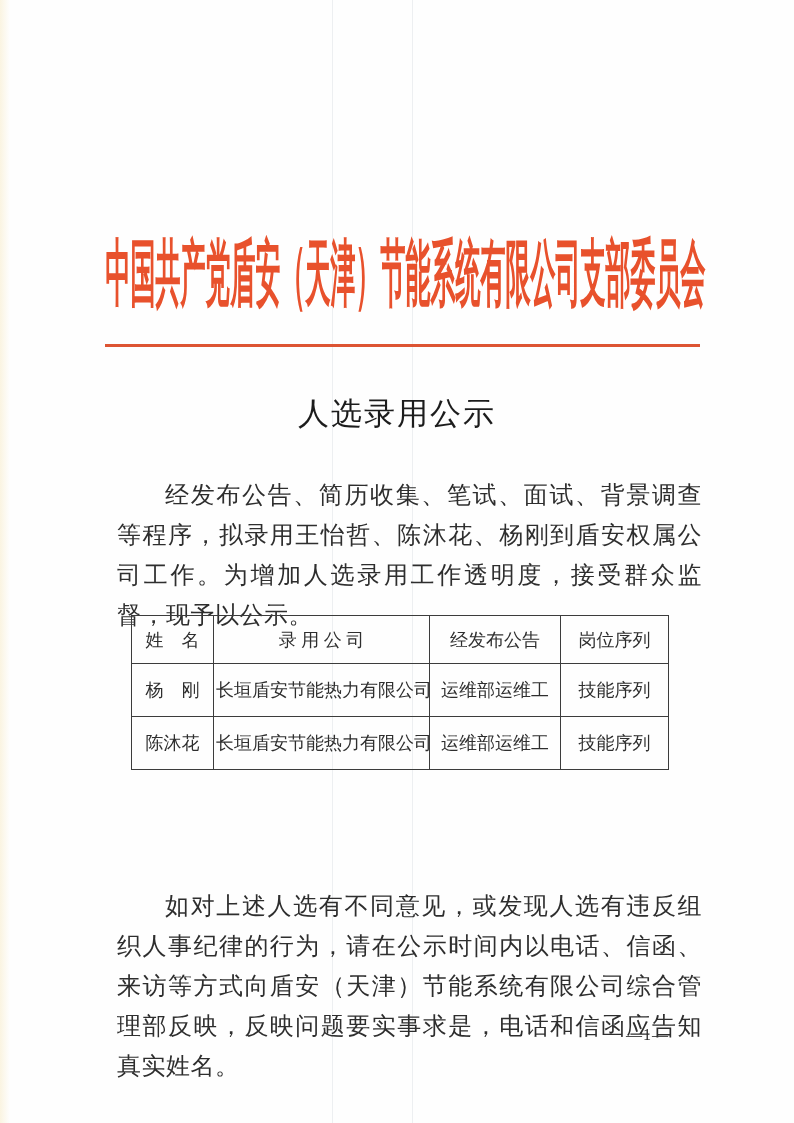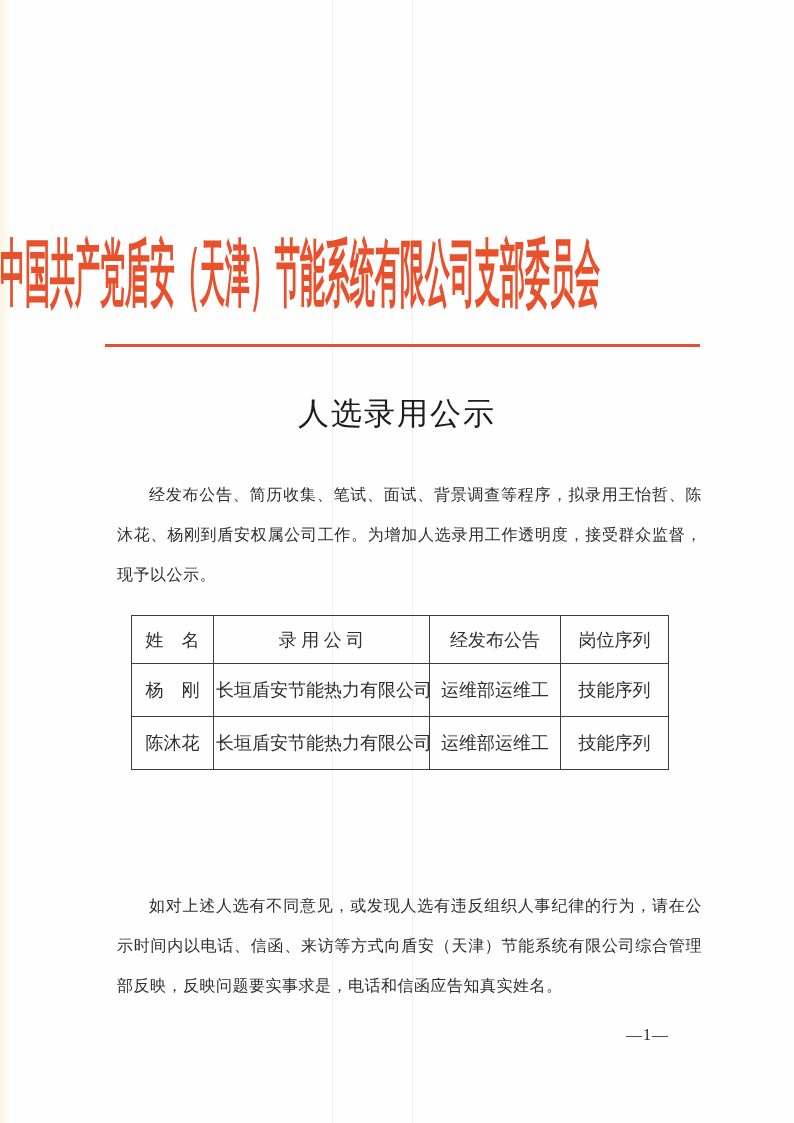--- a/index.html
+++ b/index.html
@@ -16,21 +16,21 @@
   .edge-tint-left {
     position: absolute; left: 0; top: 0; bottom: 0; width: 10px;
     background: linear-gradient(90deg, rgba(250,243,222,0.9), rgba(250,243,222,0));
   }
   .scan-line { position: absolute; top: 0; bottom: 0; width: 1px; background: rgba(195,200,210,0.28); }
   .scan-line.a { left: 332px; }
   .scan-line.b { left: 412px; }
 
   .org-header {
     position: absolute; top: 237px; left: 0; right: 0;
-    height: 90px;
+    text-align: center; height: 90px; padding-left: 17px;
   }
   .org-text {
     display: inline-block;
     font-size: 25px; line-height: 1; font-weight: bold;
     color: #e8512c;
     white-space: nowrap;
     transform: scaleY(2.9);
     transform-origin: top center;
     letter-spacing: 0px;
   }
@@ -39,21 +39,21 @@
     background: #dd5433;
   }
   .doc-title {
     position: absolute; top: 396px; left: 0; right: 0; margin: 0;
     text-align: center;
     font-size: 31px; line-height: 36px; font-weight: normal;
     letter-spacing: 2px; color: #1c1c1c;
   }
   .para {
     position: absolute; left: 117px; width: 585px; margin: 0;
-    font-size: 16px; line-height: 40px;
+    font-size: 24px; line-height: 40px;
     text-indent: 2em; text-align: justify;
     letter-spacing: 0.5px; color: #2e2e2e;
   }
   .para.intro { top: 475px; }
   .para.closing { top: 886px; }
 
   table.roster {
     position: absolute; left: 131px; top: 615px;
     width: 537px; table-layout: fixed;
     border-collapse: collapse;

